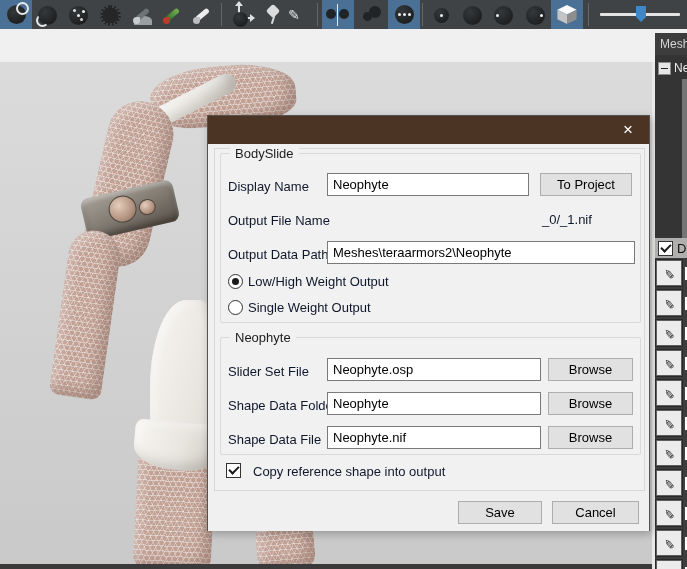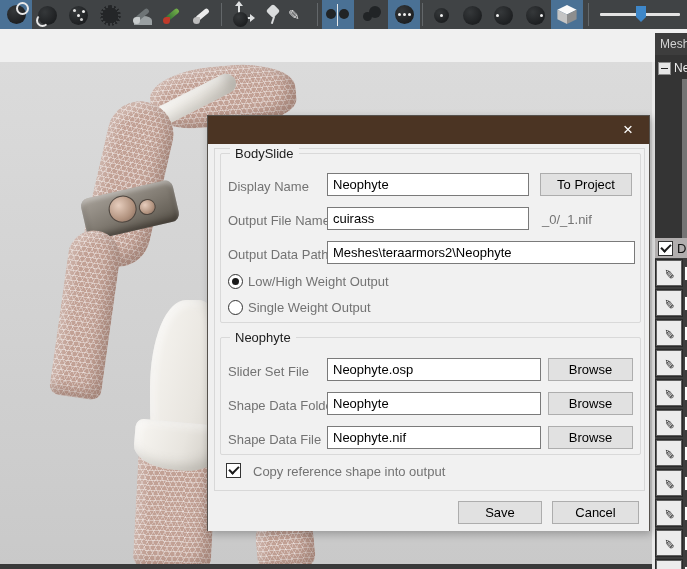--- a/index.html
+++ b/index.html
@@ -83,21 +83,21 @@
   #dialog{position:absolute;left:207px;top:115px;width:443px;height:416px;border:1px solid #55514c;box-sizing:border-box;background:#f0f0f0;box-shadow:2px 3px 8px rgba(0,0,0,.25);}
   #dlg-titlebar{position:relative;width:100%;height:28px;background:#4b3423;display:flex;align-items:center;}
   #dlg-title{color:#f5f1e8;font-size:13px;padding-left:14px;}
   #dlg-close{position:absolute;right:4px;top:0;width:34px;height:28px;display:flex;align-items:center;justify-content:center;color:#ffffff;font-size:17px;cursor:pointer;}
   #dlg-body{position:relative;width:100%;height:387px;background:#f0f0f0;font-size:13px;color:#111;}
   #dlg-content-frame{position:absolute;left:6px;top:4px;width:429px;height:341px;border:1px solid #d8d8d8;background:#f1f1f1;}
   .groupbox{position:absolute;border:1px solid #d9d9d9;border-radius:2px;}
   .groupbox .gb-label{position:absolute;top:-8px;left:9px;background:#f1f1f1;padding:0 5px;font-size:13px;color:#1c1c1c;}
   #group-bodyslide{left:12px;top:9px;width:419px;height:168px;}
   #group-project{left:12px;top:193px;width:419px;height:116px;}
-  .fld-label{position:absolute;color:#737373;}
+  .fld-label{position:absolute;color:#0f172a;}
   .textbox{position:absolute;height:21px;border:1px solid #7a7a7a;background:#fff;font-family:"Liberation Sans","DejaVu Sans",sans-serif;font-size:13px;padding:0 5px;box-sizing:content-box;color:#000;}
   .btn{position:absolute;height:23px;background:#e1e1e1;border:1px solid #adadad;font-family:"Liberation Sans","DejaVu Sans",sans-serif;font-size:13px;color:#000;display:flex;align-items:center;justify-content:center;cursor:pointer;}
   .radio{position:absolute;width:13px;height:13px;border:1px solid #333;border-radius:50%;background:#fff;}
   .radio.on::after{content:'';display:block;width:7px;height:7px;margin:3px;border-radius:50%;background:#1a1a1a;}
   .cbox{position:absolute;width:13px;height:13px;border:1px solid #333;background:#fff;}
   .cbox.on::after{content:'';position:absolute;left:2px;top:2px;width:8px;height:4px;border-left:2px solid #1a1a1a;border-bottom:2px solid #1a1a1a;transform:rotate(-45deg);}
 
   
   #right-panel{position:absolute;left:655px;top:33px;width:32px;height:536px;background:#3d3d3d;overflow:hidden;}
   #rp-header{color:#d4d4d4;font-size:12px;padding:4px 0 0 5px;white-space:nowrap;}
@@ -261,21 +261,20 @@
 
       <div class="groupbox" id="group-bodyslide">
         <span class="gb-label">BodySlide</span>
       </div>
 
       <span class="fld-label" style="left:20px;top:35px;">Display Name</span>
       <input class="textbox" style="left: 119px; top: 29px; width: 190px;" value="Neophyte">
       <button class="btn" style="left:332px;top:29px;width:92px;">To Project</button>
 
       <span class="fld-label" style="left:20px;top:69px;">Output File Name</span>
-      <input class="textbox" style="left: 119px; top: 63px; width: 190px;" value="cuirass">
       <span class="fld-label" style="left:334px;top:68px;">_0/_1.nif</span>
 
       <span class="fld-label" style="left:20px;top:103px;">Output Data Path</span>
       <input class="textbox" style="left: 119px; top: 97px; width: 296px;" value="Meshes\teraarmors2\Neophyte">
 
       <span class="radio on" style="left:20px;top:130px;"></span>
       <span class="fld-label" style="left:40px;top:130px;text-align:right;">Low/High Weight Output</span>
       <span class="radio" style="left:20px;top:156px;"></span>
       <span class="fld-label" style="left:40px;top:156px;">Single Weight Output</span>
 

